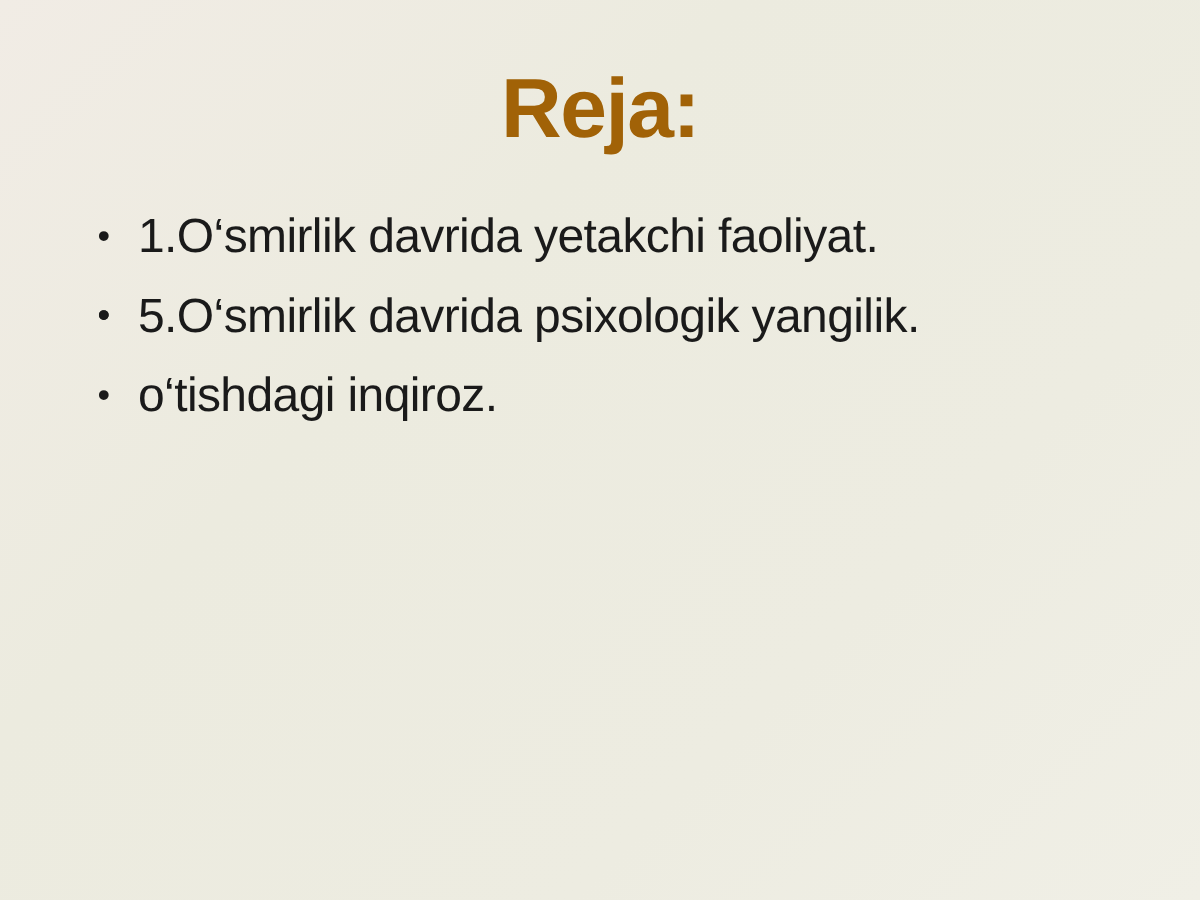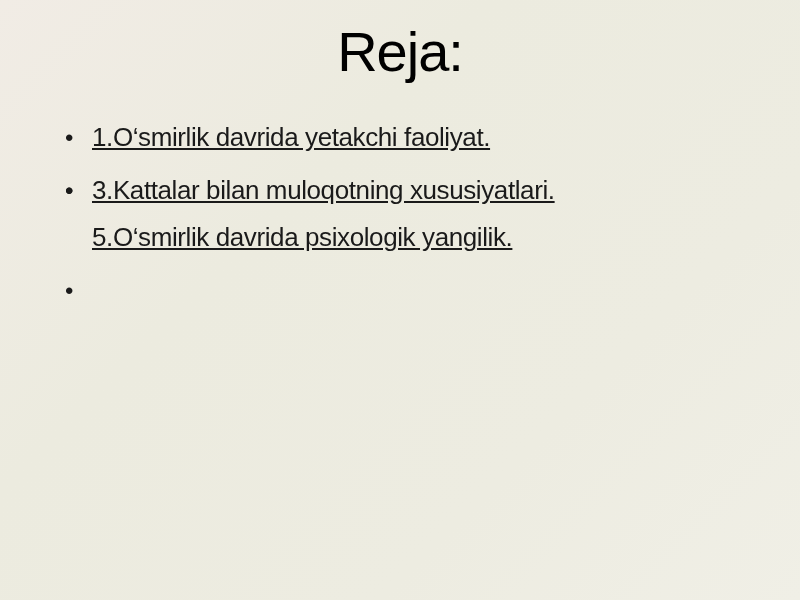--- a/index.html
+++ b/index.html
@@ -14,53 +14,52 @@
     font-family: "Liberation Sans", "DejaVu Sans", sans-serif;
   }
   .slide {
     position: relative;
     width: 800px;
     height: 600px;
     box-sizing: border-box;
   }
   .slide-title {
     margin: 0;
-    padding-top: 20px;
+    padding-top: 40px;
     text-align: center;
     font-size: 56px;
     line-height: 1.15;
-    font-weight: normal;
+    font-weight: bold;
     letter-spacing: -1px;
-    color: #000000;
+    color: #a16207;
   }
   .bullet-list {
     list-style: none;
     margin: 30px 0 0 0;
     padding: 0 40px 0 92px;
   }
   .bullet-item {
     position: relative;
     margin: 0 0 6px 0;
     color: #1a1a1a;
   }
   .bullet-dot {
     position: absolute;
     left: -27px;
     top: 0;
     line-height: 47px;
     font-size: 24px;
     color: #1a1a1a;
   }
   .bullet-line {
-    font-size: 26px;
+    font-size: 32px;
     line-height: 47px;
     letter-spacing: -0.4px;
     color: #1a1a1a;
     white-space: nowrap;
-    text-decoration: underline;
   }
 </style>
 </head>
 <body>
 
 <div class="slide">
 
   <h1 class="slide-title">Reja:</h1>
 
   <ul class="bullet-list">
@@ -69,22 +68,22 @@
       <span class="bullet-dot">•</span>
       <div class="bullet-line">1.O‘smirlik davrida yetakchi faoliyat.</div>
     </li>
 
     <li class="bullet-item">
       <span class="bullet-dot">•</span>
     </li>
 
     <li class="bullet-item">
       <span class="bullet-dot">•</span>
-      <div class="bullet-line">3.Kattalar bilan muloqotning xususiyatlari.</div>
       <div class="bullet-line">5.O‘smirlik davrida psixologik yangilik.</div>
     </li>
 
     <li class="bullet-item">
       <span class="bullet-dot">•</span>
+      <div class="bullet-line">o‘tishdagi inqiroz.</div>
     </li>
 
   </ul>
 </div>
 
 </body></html>

